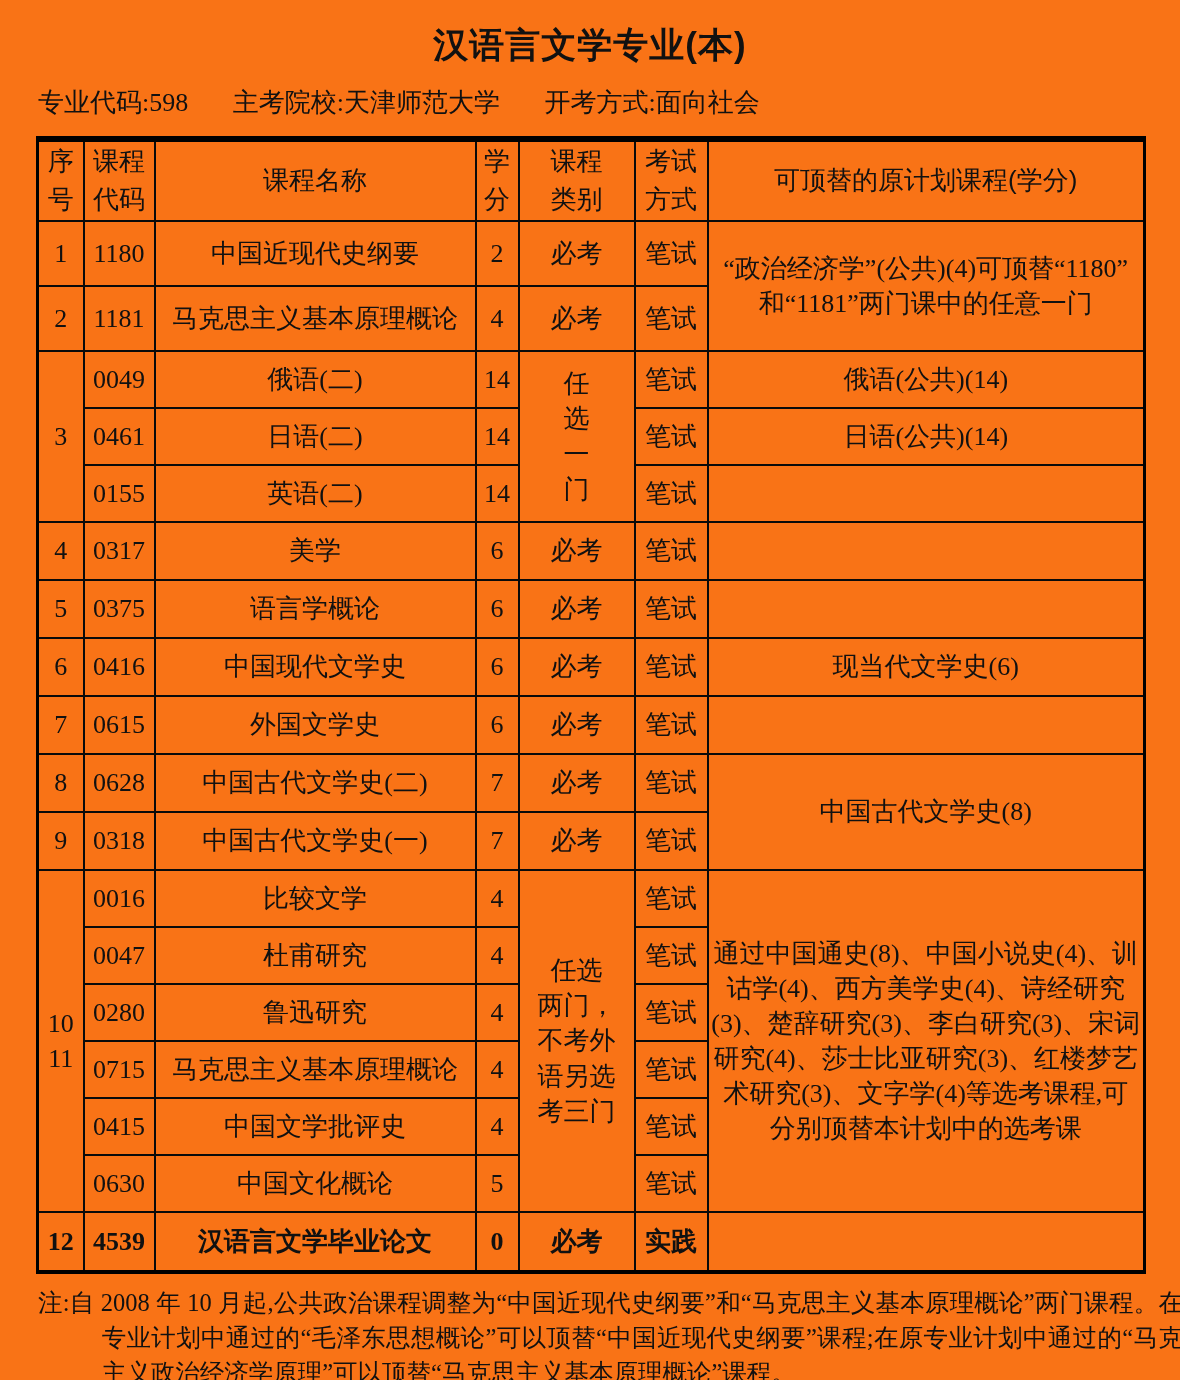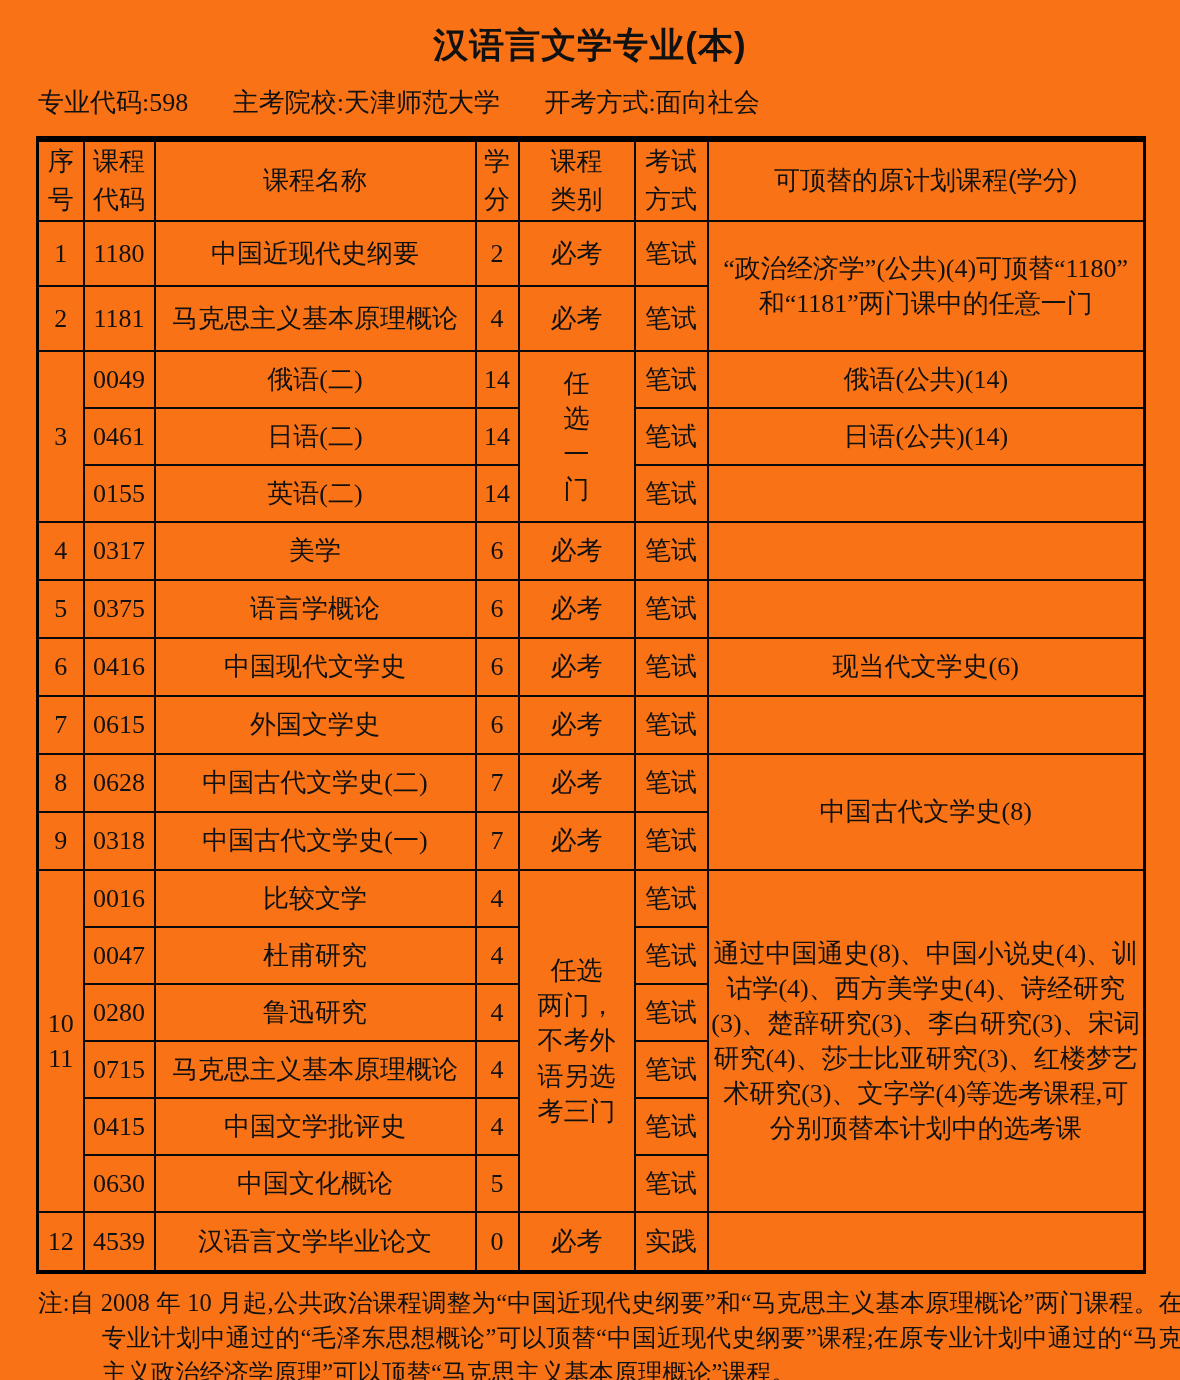--- a/index.html
+++ b/index.html
@@ -57,21 +57,21 @@
     line-height: 1.45;
   }
   table.plan td {
     font-size: 26px;
     line-height: 1.35;
   }
   tr.h-header { height: 82px; }
   tr.h65 { height: 65px; }
   tr.h58 { height: 58px; }
   tr.h57 { height: 57px; }
-  tr.h60 { height: 60px; }
+  tr.h60 { height: 60px; font-weight: bold; }
 
   td.pre { white-space: pre-line; }
   td.cat-vertical { white-space: pre-line; line-height: 1.55; }
   td.cat-multi { white-space: pre-line; line-height: 1.6; }
   td.rep-flow {
     text-align: justify;
     padding: 8px 12px;
     line-height: 1.7;
     margin-left: 16px;
   }

